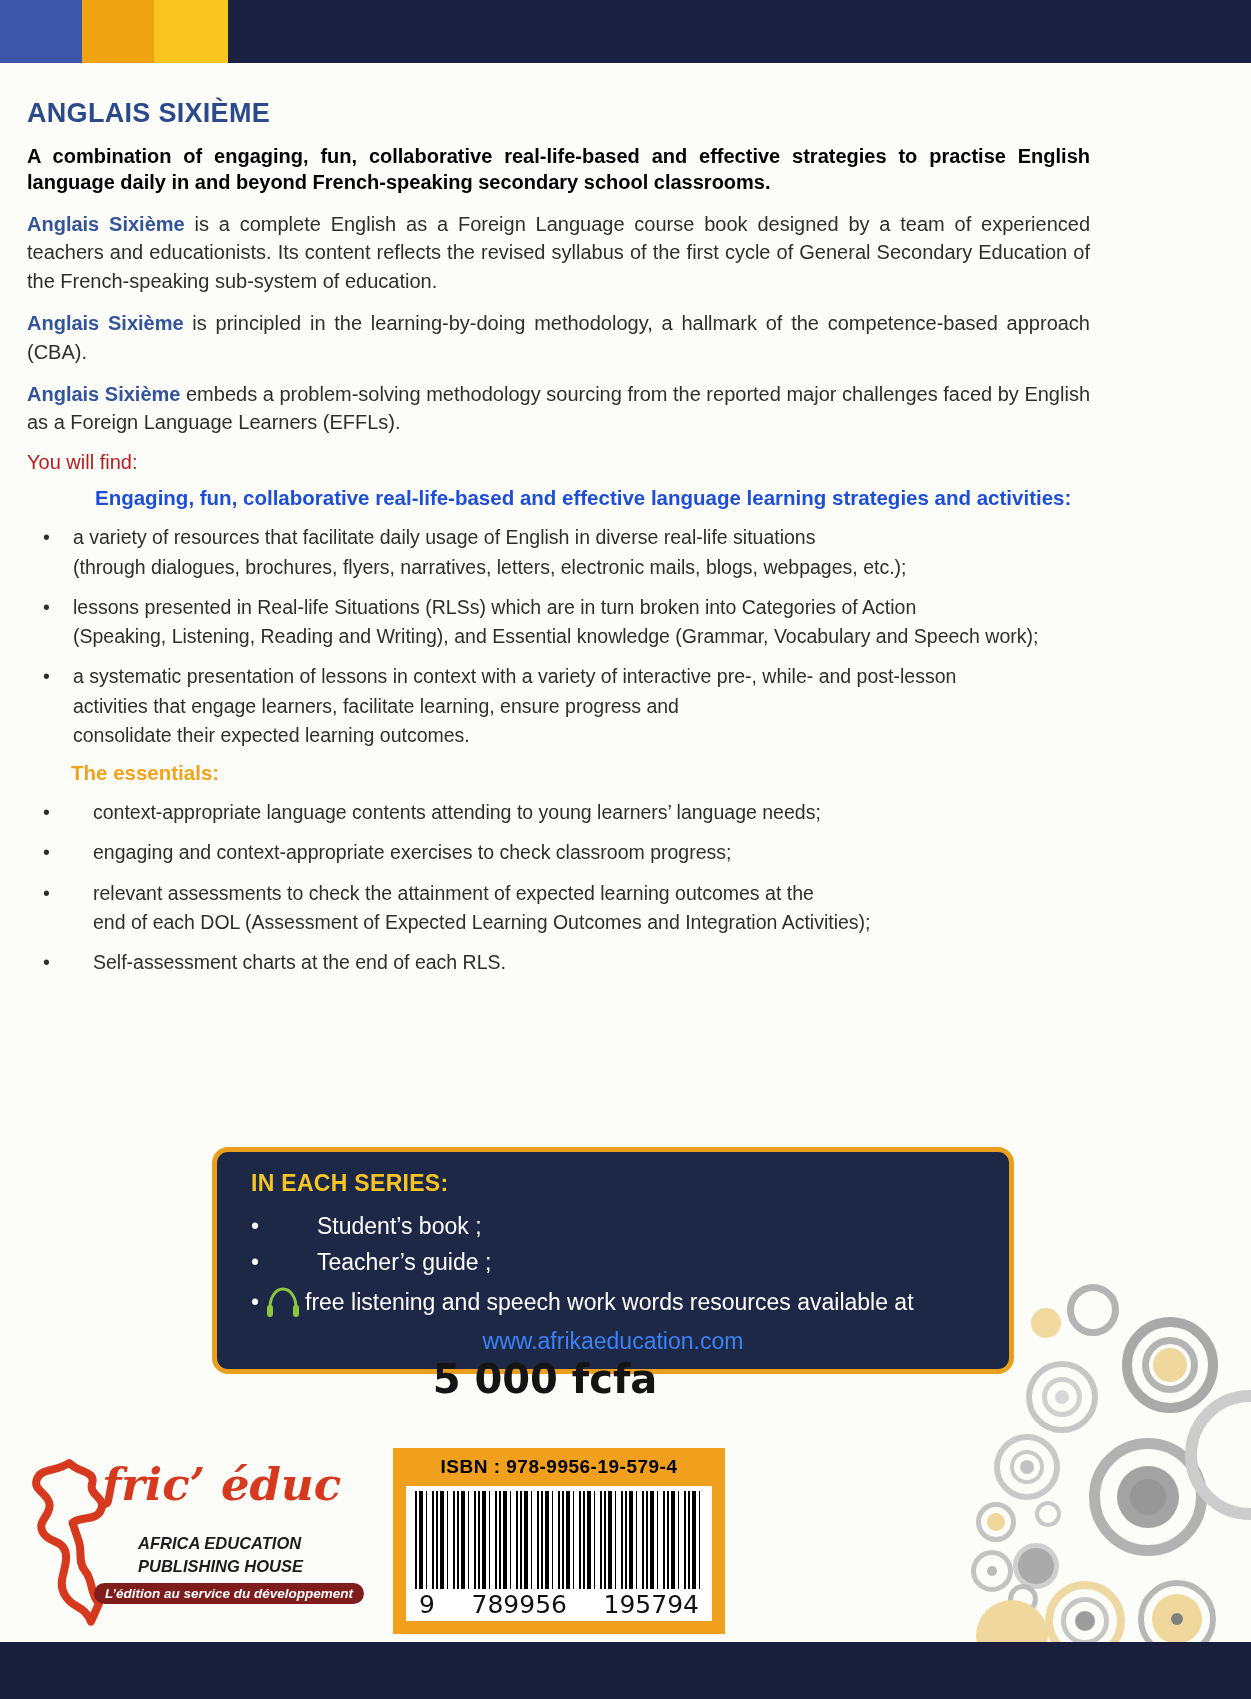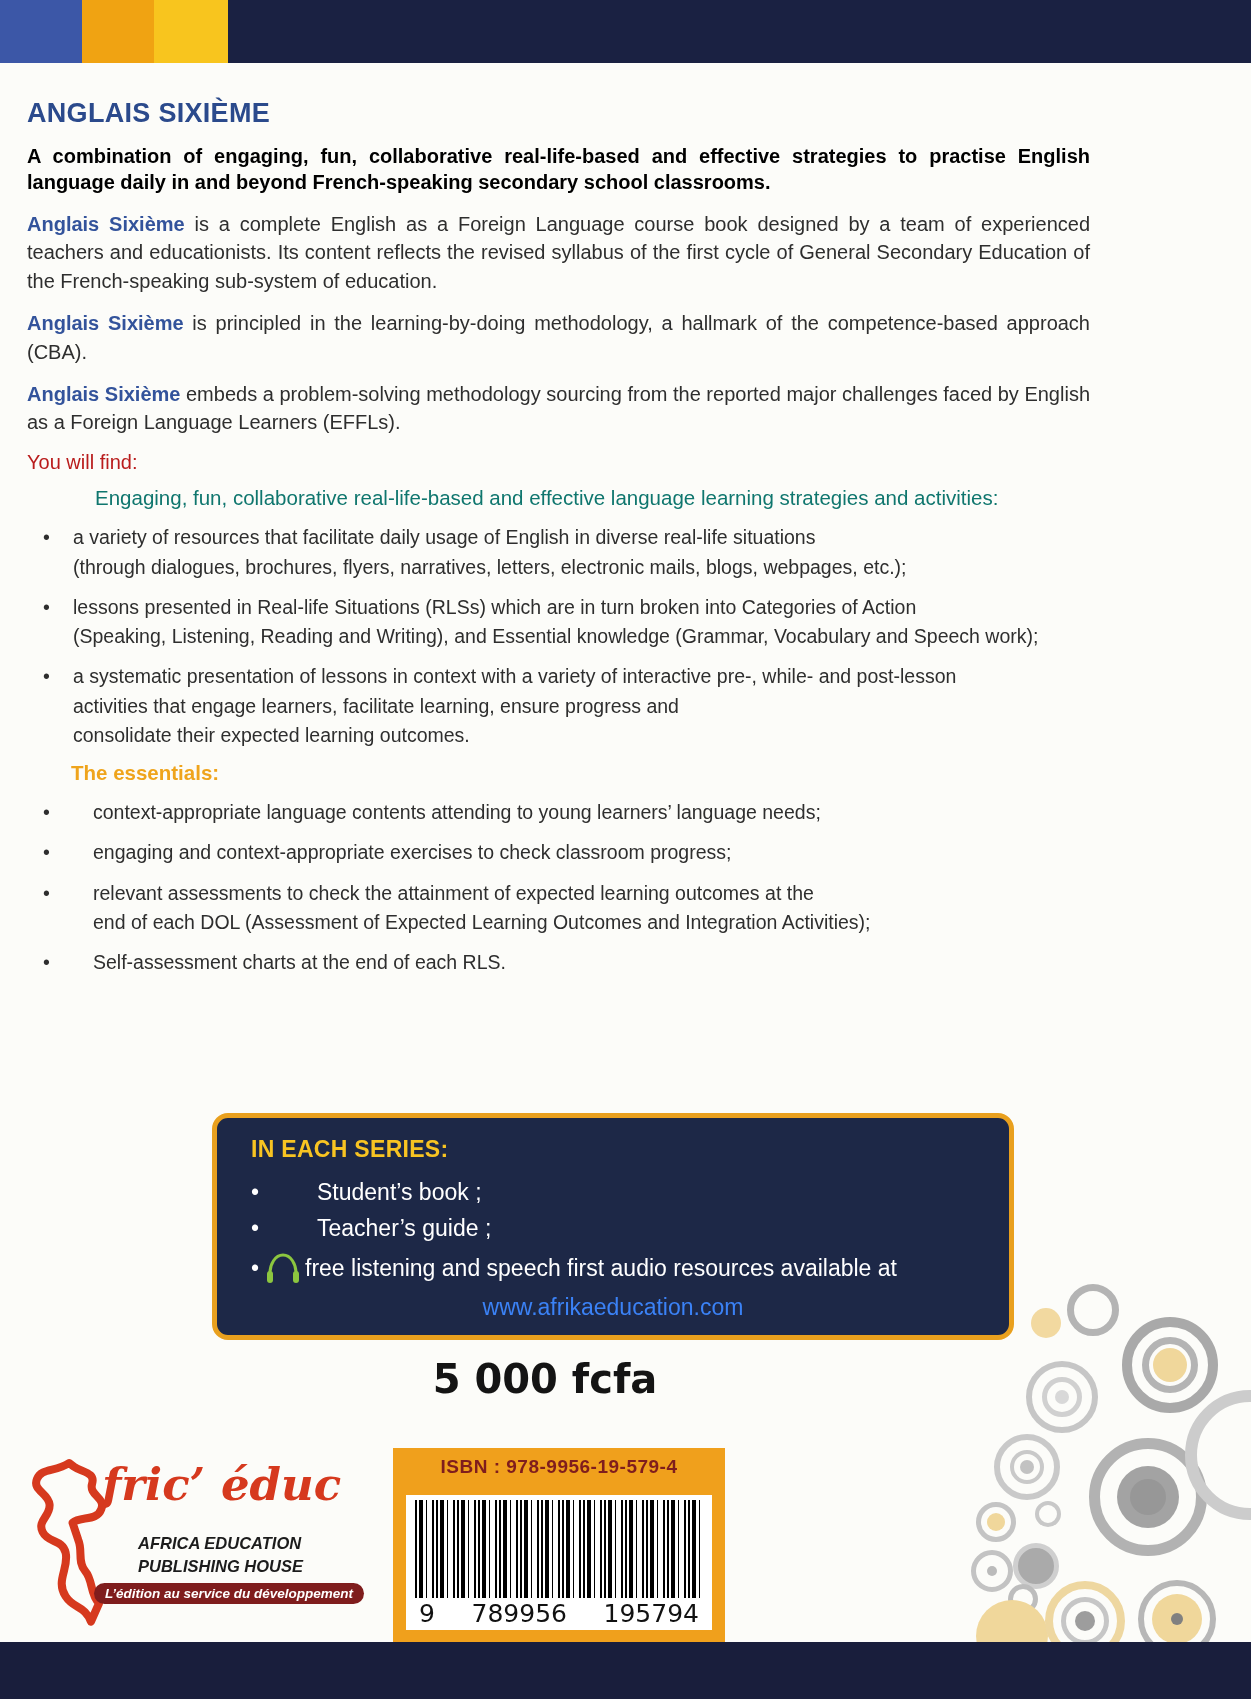--- a/index.html
+++ b/index.html
@@ -54,48 +54,48 @@
   .c14c{ width:12px; height:12px; background:#808080; }
   .c16 { left:1185px; top:1390px; width:130px; height:130px; border:12px solid #cccccc; }
 
   
   .content { position:absolute; top:98px; left:27px; width:1063px; z-index:2; }
   .title { margin:0 0 14px; font-size:27px; font-weight:bold; color:#2b4a8c; letter-spacing:.3px; }
   .intro { margin:0 0 15px; font-size:20px; font-weight:bold; color:#000000; line-height:1.3; text-align:justify; }
   .body-p { margin:0 0 14px; font-size:20px; line-height:1.42; text-align:justify; color:#2e2e2e; }
   .lead { font-weight:bold; color:#33539b; }
   .find { margin:2px 0 10px; font-size:20px; color:#b91c1c; }
-  .strategies { margin:0 0 12px; font-size:20.5px; font-weight:normal; color:#0f766e;
+  .strategies { margin:0 0 12px; font-size:20.5px; font-weight:bold; color:#1d4ed8;
                 text-indent:68px; line-height:1.35; text-align:justify; }
   .bullets { list-style:none; margin:0 0 2px; padding:0; }
   .bullets li { display:flex; font-size:19.5px; line-height:1.5; margin-bottom:11px; color:#2e2e2e; }
   .marker { flex:none; width:30px; padding-left:16px; box-sizing:content-box; }
   .marker::before { content:"•"; }
   .btext { flex:1; white-space:pre-line; }
   .bullets.ess .marker { width:50px; }
   .essentials-h { margin:6px 0 13px 44px; font-size:20.5px; font-weight:bold; color:#efa41c; }
 
   
-  .series { position:absolute; top:1113px; left:212px; width:802px; z-index:2; box-sizing:border-box;
+  .series { position:absolute; top:1147px; left:212px; width:802px; z-index:2; box-sizing:border-box;
             background:#1d2847; border:5px solid #e9a01e; border-radius:16px; padding:18px 34px 14px; }
   .series-h { color:#f8c422; font-weight:bold; font-size:23px; margin-bottom:16px; letter-spacing:.3px; }
   .s-item { display:flex; align-items:center; color:#ffffff; font-size:23px; margin-bottom:9px; }
   .s-dot { flex:none; width:26px; }
   .s-dot::before { content:"•"; }
   .s-item.pad .s-text { margin-left:40px; }
   .s-item.audio .s-dot { width:14px; }
   .hp { flex:none; width:36px; height:34px; margin-right:4px; }
   .website { text-align:center; color:#3b82f6; font-size:23px; margin-top:2px; }
 
   
   .price { position:absolute; top:1356px; left:295px; width:500px; z-index:2; text-align:center;
            font-family:"DejaVu Sans", sans-serif; font-weight:bold; font-size:40px; color:#141414; }
   .barcode { position:absolute; top:1448px; left:393px; width:332px; z-index:2; box-sizing:border-box;
              background:#f0a01c; padding:8px 13px 13px; }
-  .isbn { text-align:center; color:#7f1d1d; font-weight:bold; font-size:19px; letter-spacing:.5px; margin-bottom:17px; }
+  .isbn { text-align:center; color:#000000; font-weight:bold; font-size:19px; letter-spacing:.5px; margin-bottom:8px; }
   .bars-wrap { background:#ffffff; padding:5px 9px 2px; }
   .bars { height:98px;
           background:repeating-linear-gradient(90deg,#000 0 2px,#fff 2px 4px,#000 4px 8px,#fff 8px 11px,#000 11px 12px,#fff 12px 17px,#000 17px 19px,#fff 19px 21px); }
   .digits { display:flex; justify-content:space-between; padding:1px 4px 0;
             font-family:"DejaVu Sans", sans-serif; font-size:25px; color:#111; }
 
   
   .logo { position:absolute; left:30px; top:1450px; width:300px; height:205px; z-index:4; }
   .africa { position:absolute; left:0; top:6px; }
   .script { position:absolute; left:72px; top:8px; font-family:"DejaVu Serif", serif;
@@ -229,21 +229,21 @@
         <span class="s-dot"></span>
         <span class="s-text">Teacher’s guide ;</span>
       </div>
     <div class="s-item audio">
       <span class="s-dot"></span>
       <svg class="hp" viewBox="0 0 36 34">
         <path d="M5 26 C4 12 11 4 18 4 C25 4 32 12 31 26" fill="none" stroke="#8cc63f" stroke-width="3" stroke-linecap="round"></path>
         <rect x="2" y="20" width="6" height="12" rx="3" fill="#8cc63f"></rect>
         <rect x="28" y="20" width="6" height="12" rx="3" fill="#8cc63f"></rect>
       </svg>
-      <span class="s-text">free listening and speech first audio resources available at</span>
+      <span class="s-text">free listening and speech work words resources available at</span>
     </div>
     <div class="website">www.afrikaeducation.com</div>
   </div>
 
   <div class="price">5 000 fcfa</div>
 
   <div class="barcode">
     <div class="isbn">ISBN : 978-9956-19-579-4</div>
     <div class="bars-wrap">
       <div class="bars"></div>

